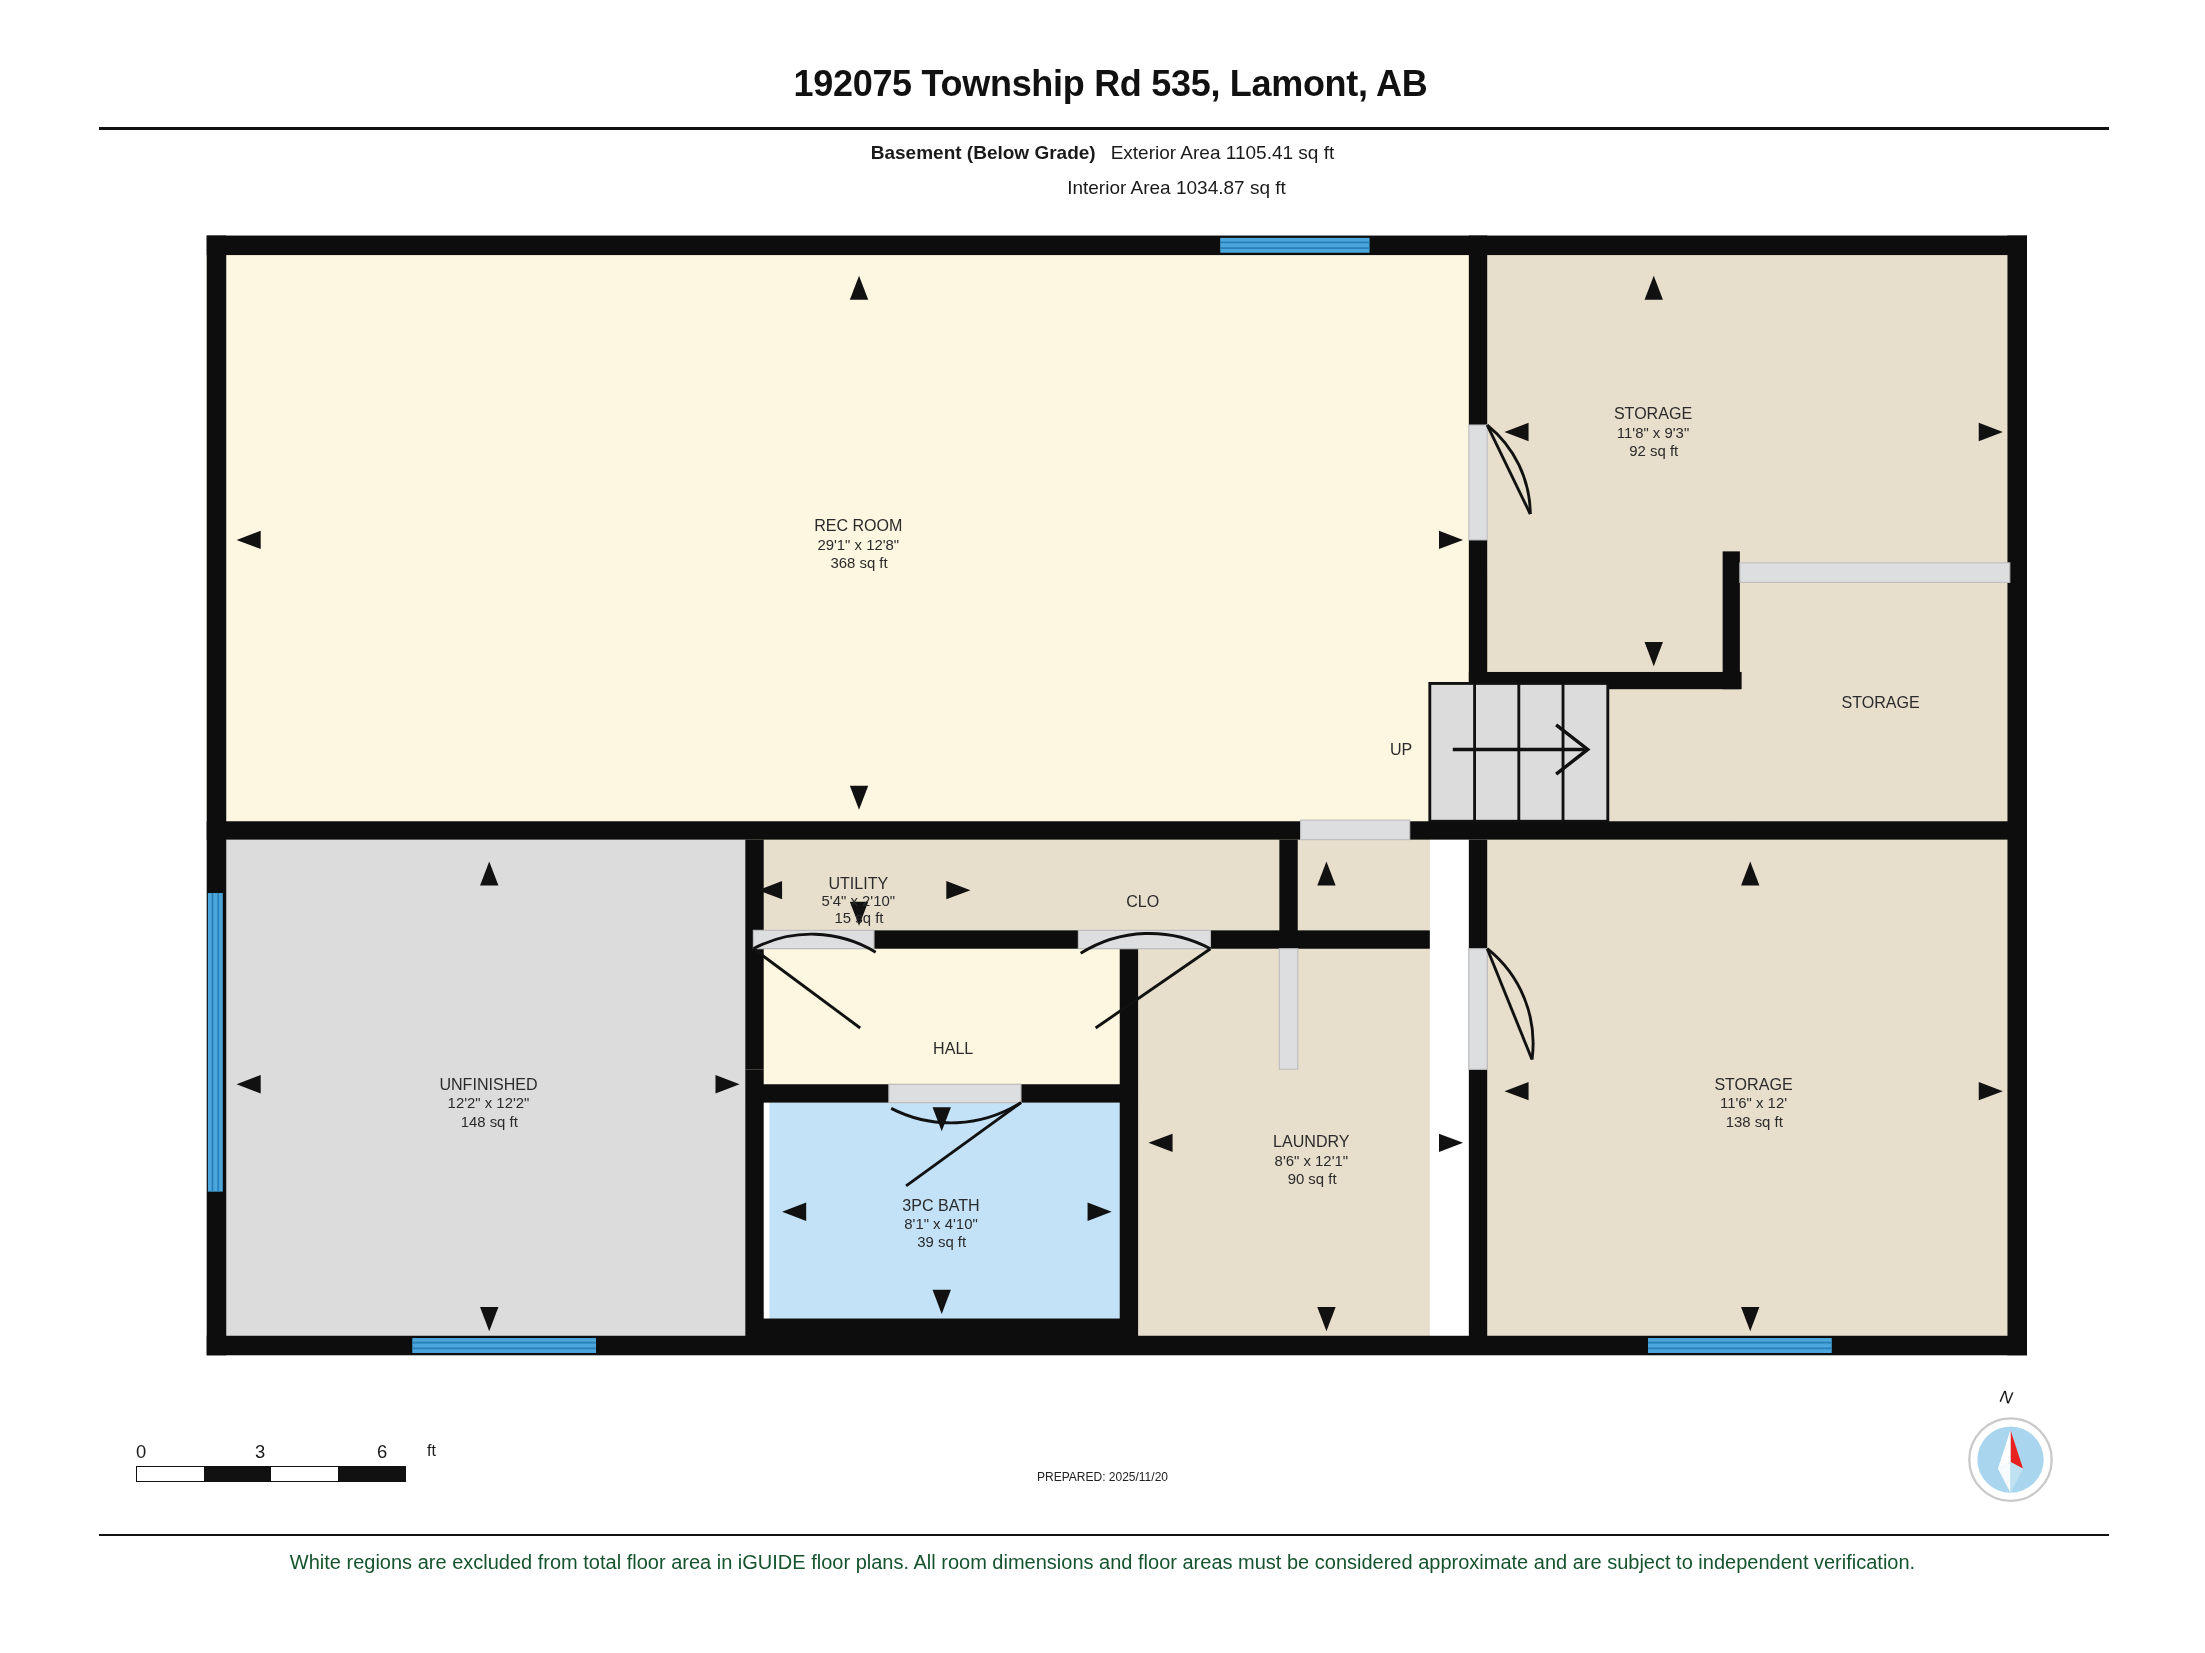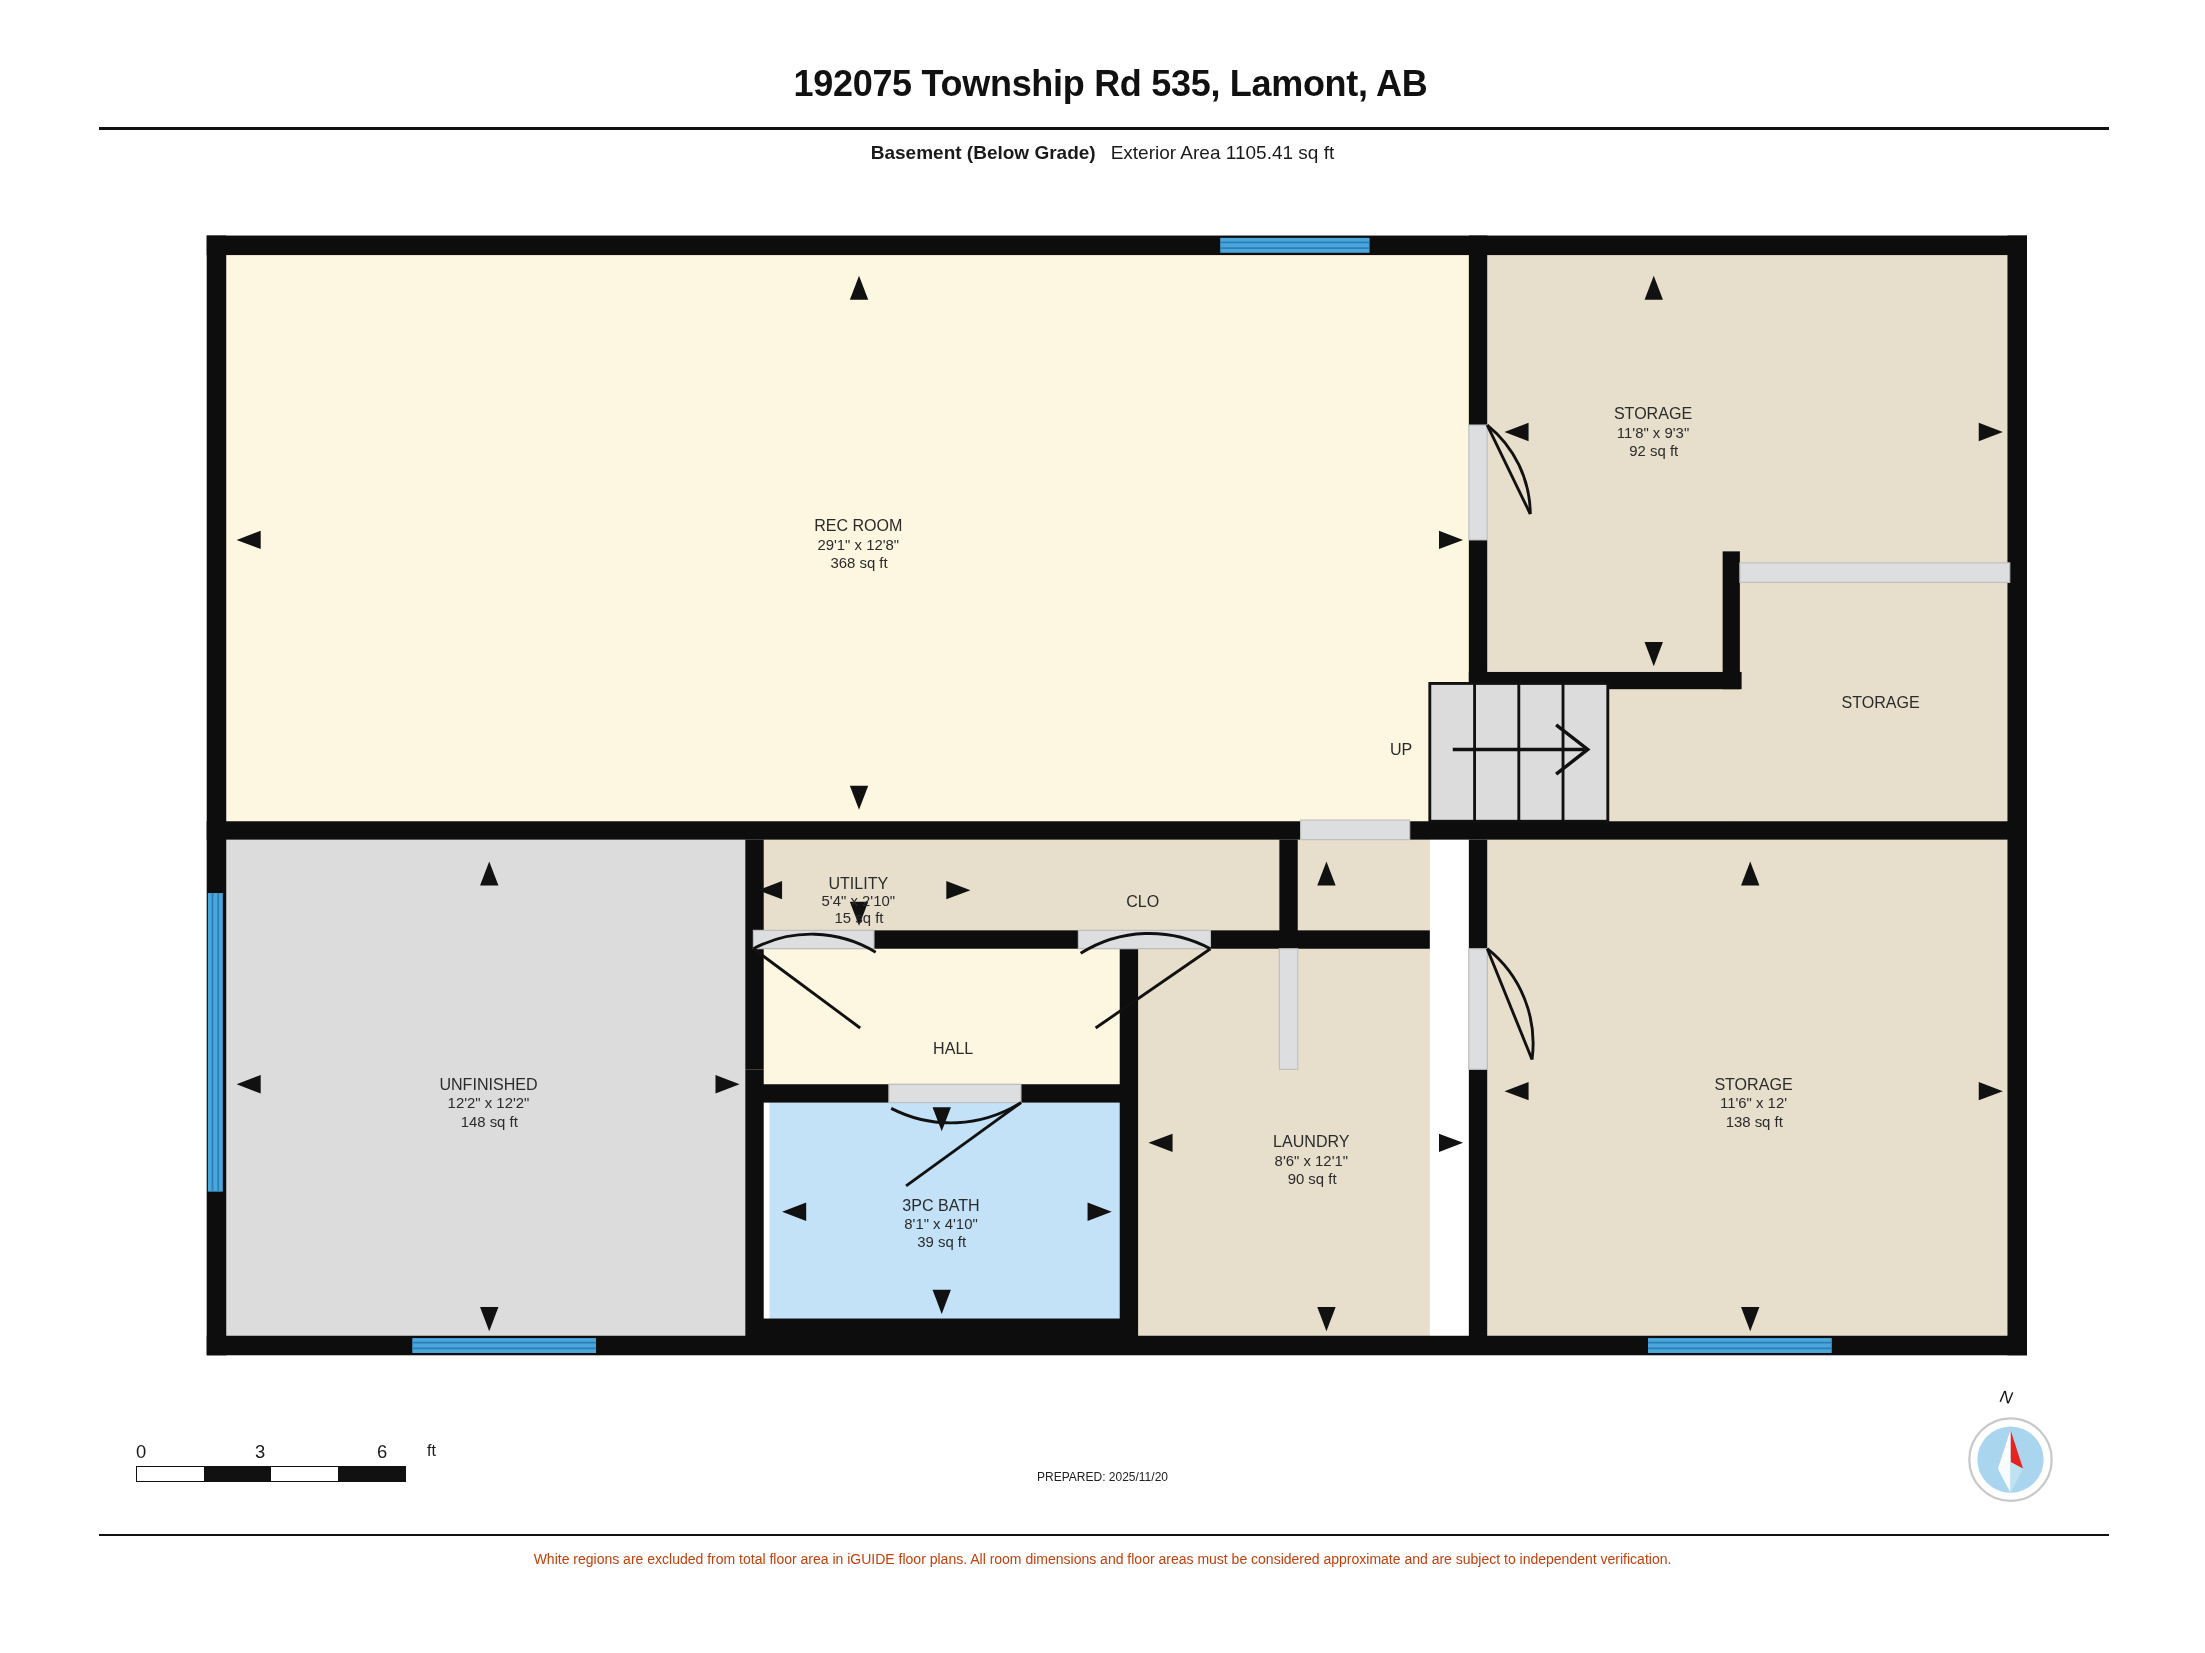--- a/index.html
+++ b/index.html
@@ -118,33 +118,36 @@
     position: absolute;
     left: 99px; top: 1534px;
     width: 2010px; height: 2.3px;
     background: #111;
   }
   #disclaimer {
     position: absolute;
     left: 0; top: 1551px;
     width: 2205px;
     text-align: center;
-    font-size: 14px;
-    color: #c2410c;
+    font-size: 20px;
+    color: #14532d;
   }
 </style>
 </head>
 <body>
 
 <div id="page-title">192075 Township Rd 535, Lamont, AB</div>
 <div id="header-rule"></div>
 
 <div id="subhead">
   <span class="line1">
     <span class="floor-name">Basement (Below Grade)</span><span>Exterior Area 1105.41 sq ft</span>
+  </span>
+  <span class="line2">
+    <span>Interior Area 1034.87 sq ft</span>
   </span>
 </div>
 
 <div id="plan">
 <svg width="2205" height="1654" viewBox="0 0 3840 2880" xmlns="http://www.w3.org/2000/svg">
 
   <rect x="360" y="440" width="2230" height="990" fill="#FDF6E0"></rect>
 
   <rect x="2590" y="440" width="910" height="730" fill="#E7DECC"></rect>
 

